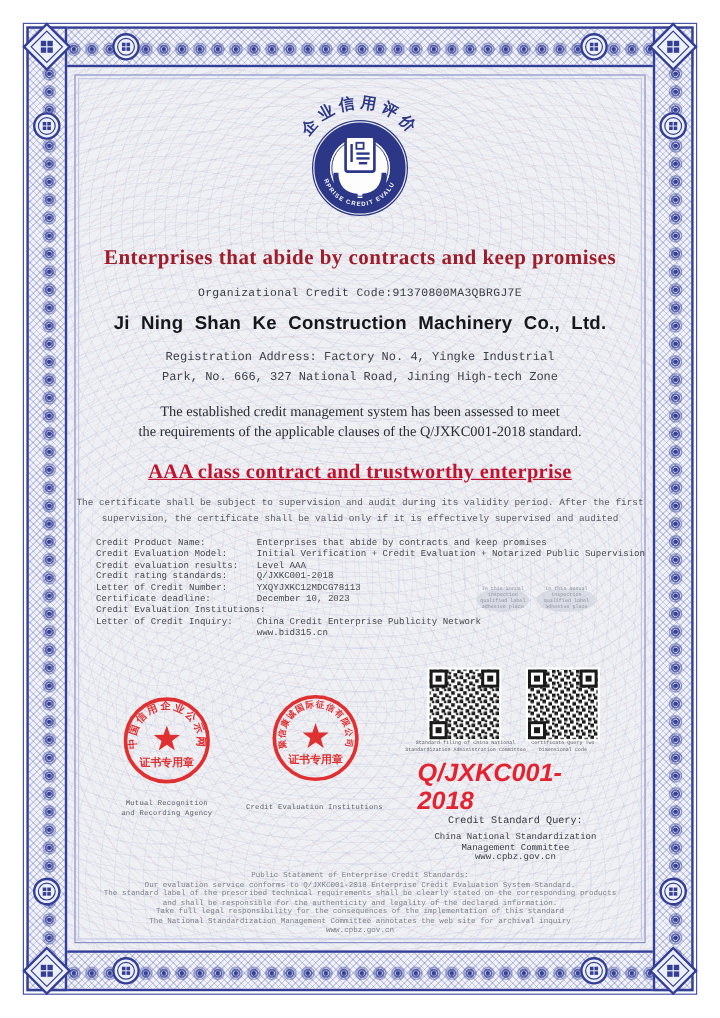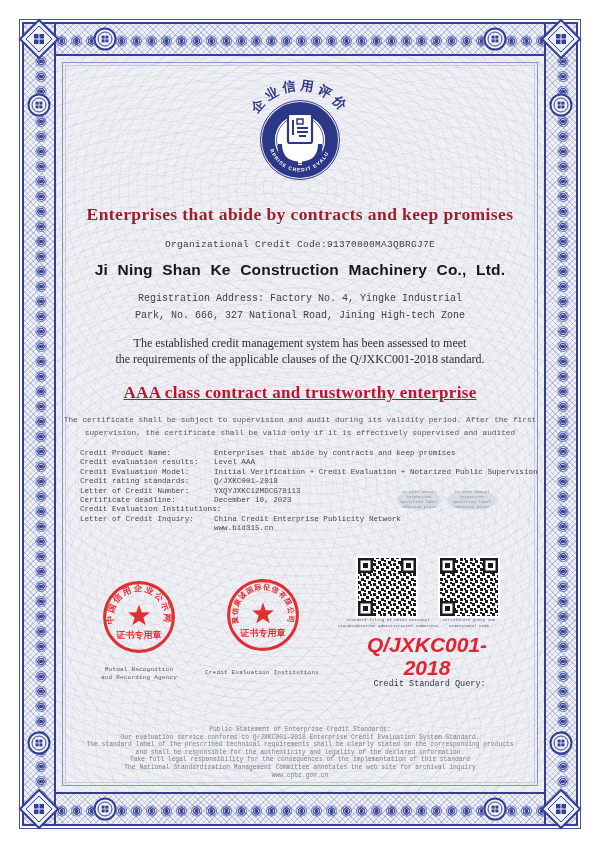--- a/index.html
+++ b/index.html
@@ -55,21 +55,21 @@
   .insp { position:absolute; border-radius:50%; background:rgba(203,206,216,.55);
           display:flex; align-items:center; justify-content:center; text-align:center;
           font:4.2px/5.2px "Liberation Mono",monospace; color:#8d919e; white-space:pre-line; }
 
   .stamp { position:absolute; width:86px; height:86px; opacity:.93; }
   .stamp-cap { position:absolute; text-align:center; font:6px/8px "Liberation Mono",monospace; color:#5c5f66; white-space:pre-line; letter-spacing:.2px; }
 
   .qr { position:absolute; }
   .qr-cap { position:absolute; text-align:center; font:4.2px/5.6px "Liberation Mono",monospace; color:#5c5f66; white-space:pre-line; }
 
-  .stdcode { left:348px; width:158px; top:633px; text-align:center;
+  .stdcode { left:348px; width:158px; top:633px; text-align:left;
              font:bold italic 21px/23px "Liberation Sans",sans-serif; color:#e32330; white-space:pre-line; }
   .query-label { left:347px; width:165px; top:679px; text-align:center; font:8.5px/10px "Liberation Mono",monospace; color:#35373e; }
   .query-body  { left:347px; width:165px; top:694px; text-align:center; font:7.5px/8.6px "Liberation Mono",monospace; color:#3e4048; white-space:pre-line; }
 
   .footer { left:58px; right:58px; top:726px; text-align:center; font:6.3px/7.6px "Liberation Mono",monospace; color:#7d8188; white-space:pre-line; }
 </style>
 </head>
 <body>
 
 <div id="page">
@@ -255,26 +255,26 @@
   <div class="abs ctr grade">AAA class contract and trustworthy enterprise</div>
   <div class="abs ctr supervision ml">The certificate shall be subject to supervision and audit during its validity period. After the first
 supervision, the certificate shall be valid only if it is effectively supervised and audited</div>
 
   <div class="abs details">
     <div class="drow">
         <div class="dlabel">Credit Product Name:</div>
         <div class="dval">Enterprises that abide by contracts and keep promises</div>
       </div>
     <div class="drow">
+        <div class="dlabel">Credit Evaluation Model:</div>
+        <div class="dval">Initial Verification + Credit Evaluation + Notarized Public Supervision</div>
+      </div>
+    <div class="drow">
         <div class="dlabel">Credit evaluation results:</div>
         <div class="dval">Level AAA</div>
-      </div>
-    <div class="drow">
-        <div class="dlabel">Credit Evaluation Model:</div>
-        <div class="dval">Initial Verification + Credit Evaluation + Notarized Public Supervision</div>
       </div>
     <div class="drow">
         <div class="dlabel">Credit rating standards:</div>
         <div class="dval">Q/JXKC001-2018</div>
       </div>
     <div class="drow">
         <div class="dlabel">Letter of Credit Number:</div>
         <div class="dval">YXQYJXKC12MDCG78113</div>
       </div>
     <div class="drow">
@@ -379,20 +379,23 @@
     </svg>
   </div>
   <div class="qr-cap" style="left:330px;width:116px;top:618px">Standard filing of China National
 Standardization Administration Committee</div>
   <div class="qr-cap" style="left:428px;width:82px;top:618px">Certificate Query Two
 Dimensional Code</div>
 
   <div class="abs stdcode">Q/JXKC001-
 2018</div>
   <div class="abs query-label">Credit Standard Query:</div>
+  <div class="abs query-body">China National Standardization
+Management Committee
+www.cpbz.gov.cn</div>
 
   <div class="abs footer">Public Statement of Enterprise Credit Standards:
 Our evaluation service conforms to Q/JXKC001-2018 Enterprise Credit Evaluation System Standard.
 The standard label of the prescribed technical requirements shall be clearly stated on the corresponding products
 and shall be responsible for the authenticity and legality of the declared information.
 Take full legal responsibility for the consequences of the implementation of this standard
 The National Standardization Management Committee annotates the web site for archival inquiry
 www.cpbz.gov.cn</div>
 
 </div>

